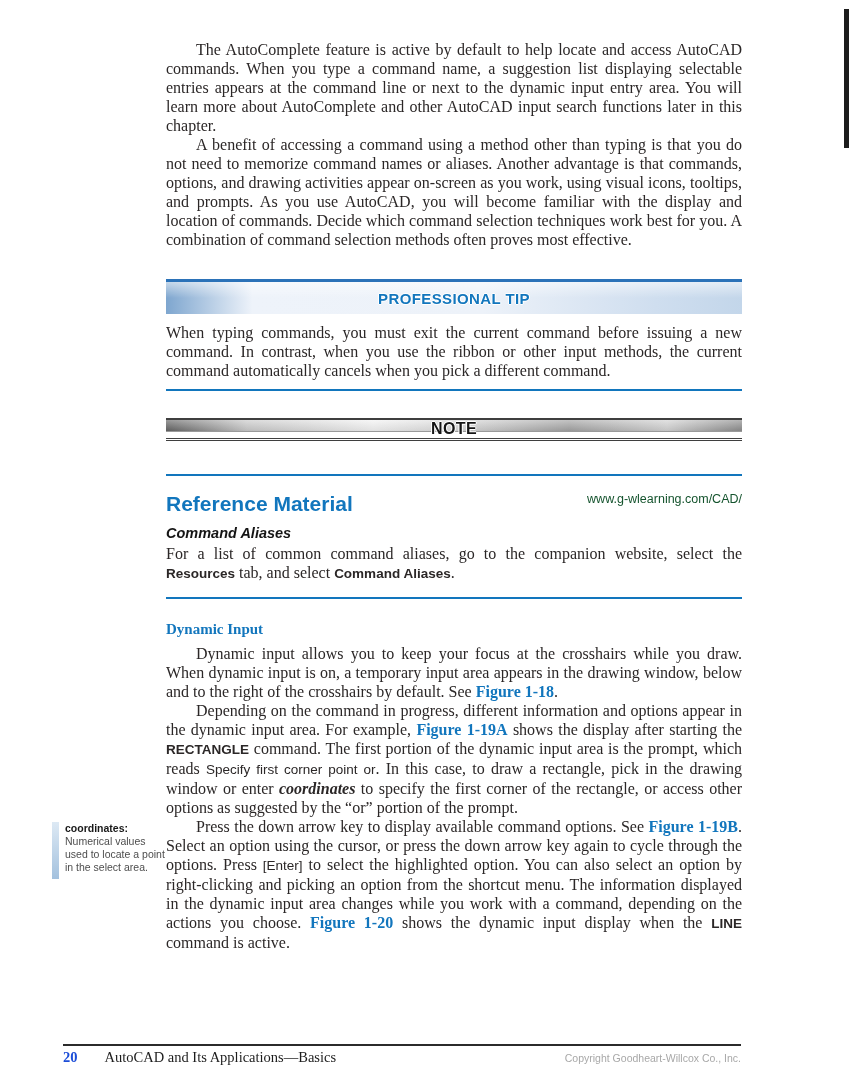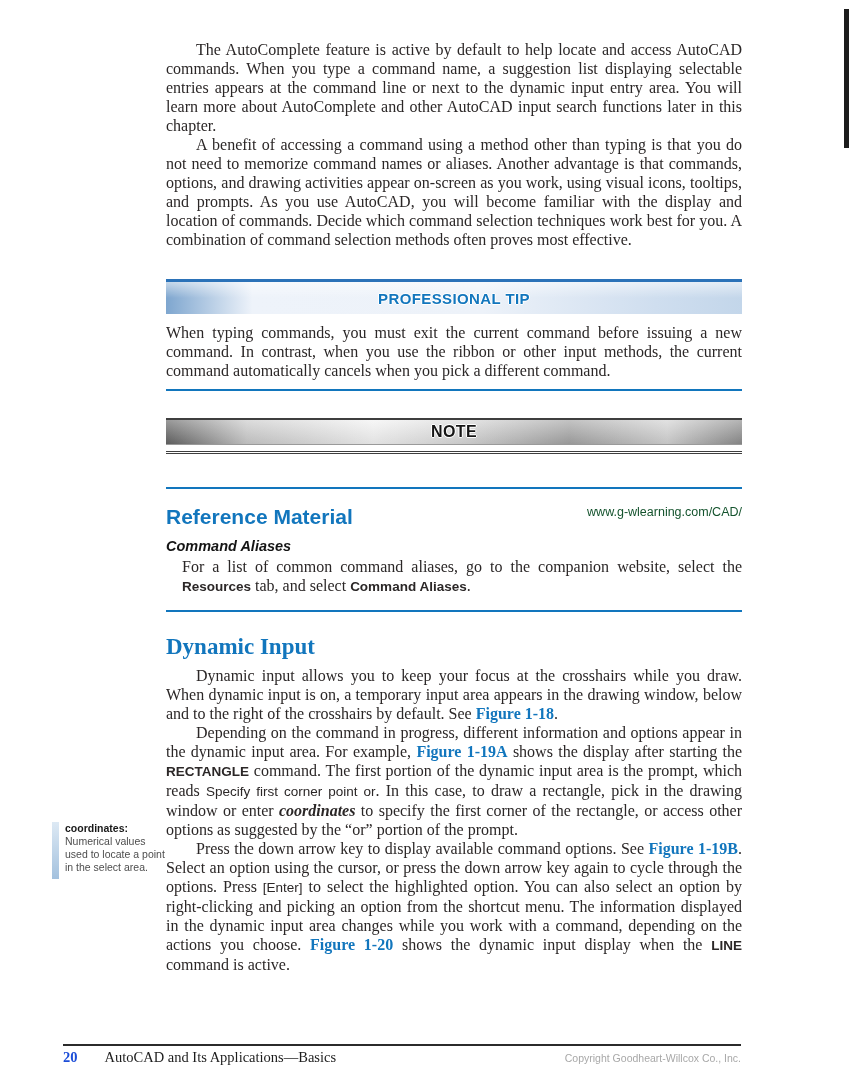--- a/index.html
+++ b/index.html
@@ -39,41 +39,41 @@
   .box-body { margin-top:9px; }
 
   .rule { border:none; width:100%; }
   .rule-blue { border-top:2px solid #1276bd; margin-top:9px; }
   .rule-dark { border-top:3px double #3f3f3f; margin-top:6px; }
   .rule-blue-top { border-top:2px solid #1276bd; margin-top:33px; }
   .rule-blue-bottom { border-top:2px solid #1276bd; margin-top:14px; }
 
   
   .note-banner {
-    margin-top:27px; height:27px; border-top:2px solid #3f3f3f; border-bottom:1px solid #9a9a9a;
-    display:flex; align-items:center; justify-content:center;
+    margin-top:27px; height:14px; border-top:2px solid #3f3f3f; border-bottom:1px solid #9a9a9a;
+    display:flex; justify-content:center;
     background:
       linear-gradient(180deg, rgba(255,255,255,0.35) 0%, rgba(0,0,0,0.07) 100%),
       linear-gradient(90deg, #636363 0%, #c9c9c9 14%, #f2f2f2 36%, #d6d6d6 52%, #a3a3a3 70%, #d2d2d2 87%, #8c8c8c 100%);
   }
   .note-label {
     font-family:"Liberation Sans", sans-serif; font-weight:bold; font-size:16px;
     color:#161616; letter-spacing:0.4px;
     text-shadow:1px 0 0 #fff, -1px 0 0 #fff, 0 1px 0 #fff, 0 -1px 0 #fff;
   }
 
   
   .ref-head { margin-top:16px; display:flex; align-items:flex-start; justify-content:space-between; }
   .ref-title { font-family:"Liberation Sans", sans-serif; font-weight:bold; font-size:21px; color:#1276bd; }
   .ref-url { font-family:"Liberation Sans", sans-serif; font-size:12.5px; color:#14532d; }
   .ref-sub { margin-top:9px; font-family:"Liberation Sans", sans-serif; font-weight:bold; font-style:italic; font-size:14.5px; color:#151515; }
-  .ref-body { margin-top:3px; font-size:15px; line-height:18px; text-align:left;margin-left:16px; }
+  .ref-body { margin-top:3px; font-size:15px; line-height:18px; text-align:left; }
 
   
-  .dyn-title { margin-top:22px; font-weight:bold; font-size:23px; color:#1276bd; }
+  .dyn-title { margin-top:22px; font-weight:bold; font-size:15px; color:#1276bd; }
   .dyn-first { margin-top:6px; }
 
   
   .margin-note { position:absolute; left:52px; top:822px; width:114px; display:flex; gap:6px; }
   .note-bar { flex:0 0 7px; height:57px; background:linear-gradient(180deg,#dde9f4 0%, #a3c1de 100%); }
   .margin-note-text { font-family:"Liberation Sans", sans-serif; font-size:10.5px; line-height:13px; color:#4d4d4d; }
   .margin-term { font-weight:bold; color:#171717; }
 
   
   .footer { position:absolute; left:63px; right:108px; top:1044px; border-top:2px solid #2b2b2b; padding-top:3px; display:flex; align-items:baseline; }

